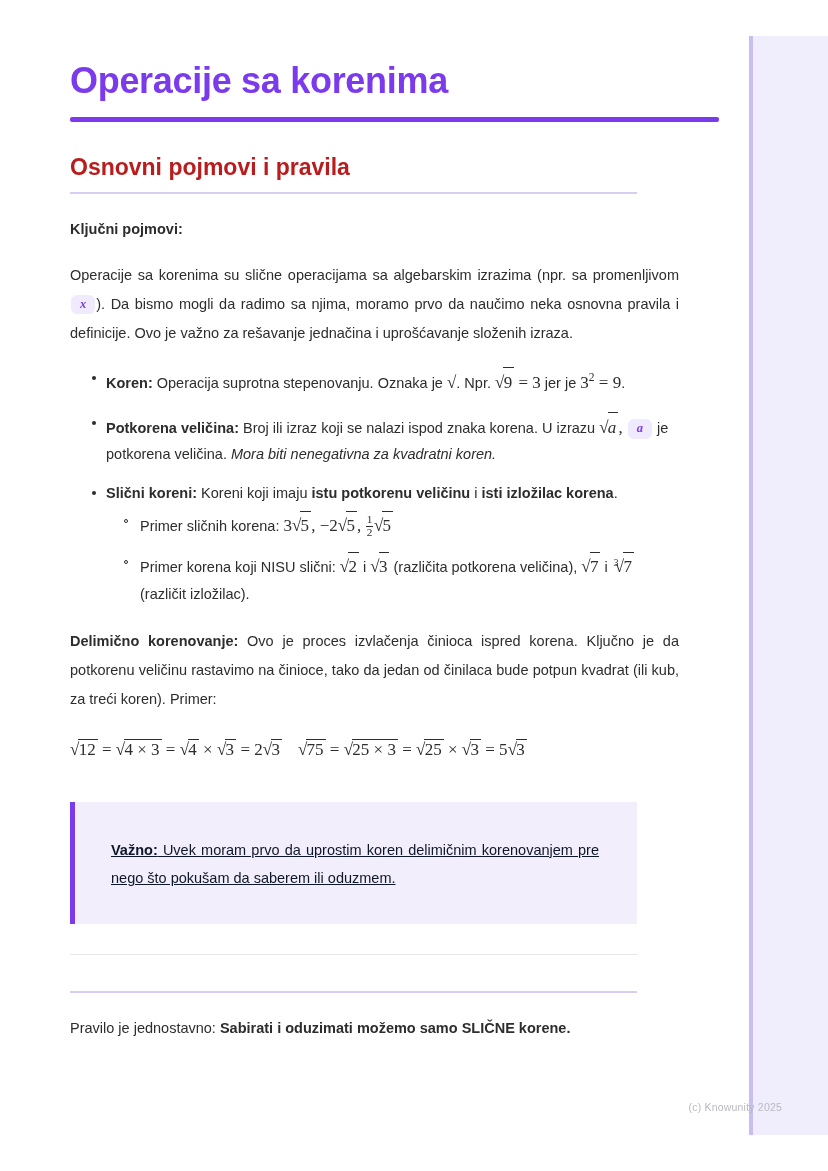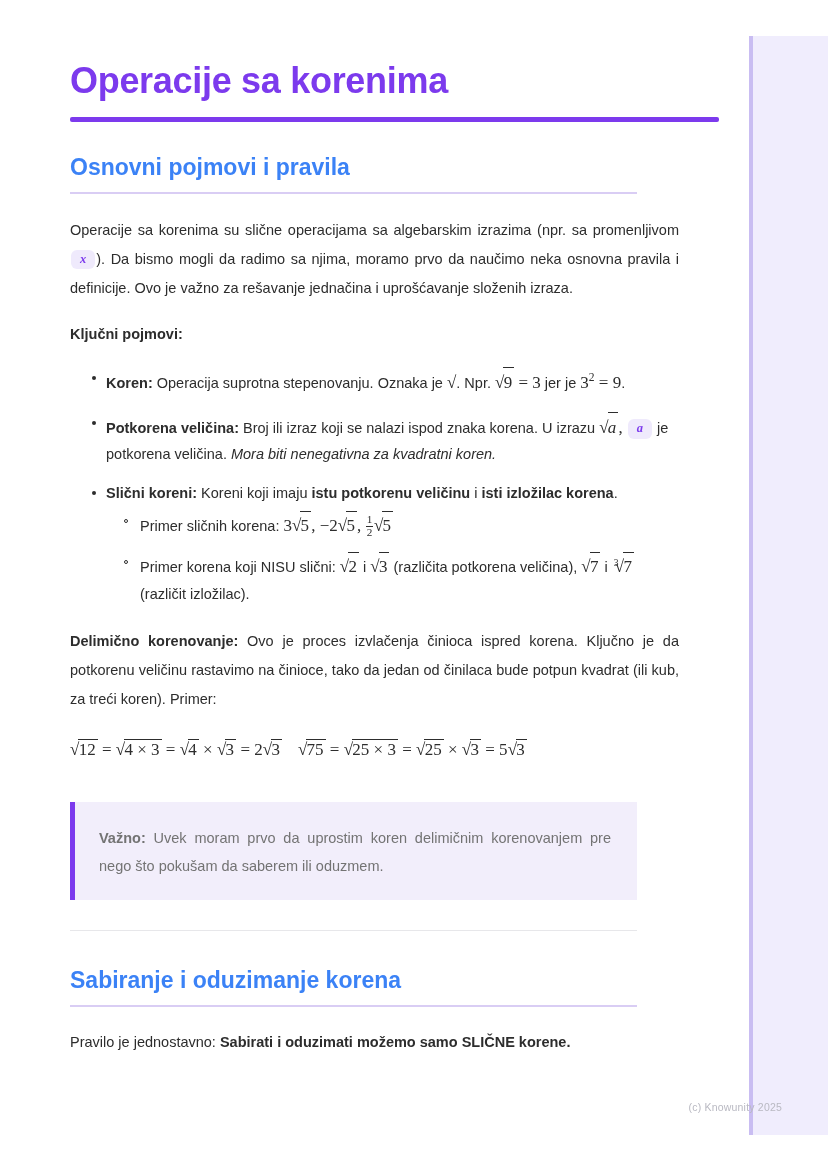--- a/index.html
+++ b/index.html
@@ -50,21 +50,21 @@
     height: 5px;
     background: #7c3aed;
     border-radius: 2px;
     margin: 0 0 32px 0;
     width: 649px;
   }
 
   h2.sec-title {
     font-size: 23px;
     font-weight: bold;
-    color: #3b82f6;
+    color: #b91c1c;
     margin: 0 0 10px 0;
     line-height: 1.2;
   }
   .sec-rule {
     height: 2px;
     background: #d9cdf4;
     margin: 0 0 22px 0;
     width: 567px;
   }
 
@@ -194,25 +194,26 @@
 
   .callout {
     background: #f2eefb;
     border-left: 5px solid #7c3aed;
     padding: 22px 26px 20px 24px;
     margin: 6px 0 30px 0;
     width: 567px;
     box-sizing: border-box;
   }
   .callout p {
-    margin: 0;
+    margin: 12px;
     font-size: 14.5px;
     line-height: 1.95;
     text-align: justify;
-    color: #737373;
+    color: #0f172a;
+    text-decoration: underline;
   }
 
   .divider {
     height: 1px;
     background: #e7e7ea;
     margin: 18px 0 36px 0;
     width: 567px;
   }
 
   .watermark {
@@ -231,23 +232,23 @@
 <div class="side-strip"></div>
 
 <div class="page">
 
   <h1 class="doc-title">Operacije sa korenima</h1>
   <div class="title-rule"></div>
 
   <h2 class="sec-title">Osnovni pojmovi i pravila</h2>
   <div class="sec-rule"></div>
 
+  <p class="body-par tight"><span class="lead-label">Ključni pojmovi:</span></p>
+
   <p class="body-par"><span>Operacije sa korenima su slične operacijama sa algebarskim izrazima (npr. sa promenljivom </span><span class="chip">x</span><span>). Da bismo mogli da radimo sa njima, moramo prvo da naučimo neka osnovna pravila i definicije. Ovo je važno za rešavanje jednačina i uprošćavanje složenih izraza.</span></p>
-
-  <p class="body-par tight"><span class="lead-label">Ključni pojmovi:</span></p>
 
   <ul class="keylist">
 
     <li>
       <span class="bd">Koren:</span><span> Operacija suprotna stepenovanju. Oznaka je </span><span class="math"><span class="rad-sign">√</span></span><span>. Npr. </span><span class="math"><span class="rad-sign">√</span><span class="rad">9</span> = 3</span><span> jer je </span><span class="math">3<sup class="pow">2</sup> = 9</span><span>.</span>
     </li>
 
     <li>
       <span class="bd">Potkorena veličina:</span><span> Broj ili izraz koji se nalazi ispod znaka korena. U izrazu </span><span class="math"><span class="rad-sign">√</span><span class="rad mi">a</span>,</span> <span class="chip">a</span><span> je potkorena veličina. </span><span class="it">Mora biti nenegativna za kvadratni koren.</span>
     </li>
@@ -271,21 +272,20 @@
   <div class="eqline">
     <span class="math"><span class="rad-sign">√</span><span class="rad">12</span> = <span class="rad-sign">√</span><span class="rad">4 × 3</span> = <span class="rad-sign">√</span><span class="rad">4</span> × <span class="rad-sign">√</span><span class="rad">3</span> = 2<span class="rad-sign">√</span><span class="rad">3</span></span><span class="gap"></span><span class="math"><span class="rad-sign">√</span><span class="rad">75</span> = <span class="rad-sign">√</span><span class="rad">25 × 3</span> = <span class="rad-sign">√</span><span class="rad">25</span> × <span class="rad-sign">√</span><span class="rad">3</span> = 5<span class="rad-sign">√</span><span class="rad">3</span></span>
   </div>
 
   <div class="callout">
     <p><span class="bd">Važno:</span><span> Uvek moram prvo da uprostim koren delimičnim korenovanjem pre nego što pokušam da saberem ili oduzmem.</span></p>
   </div>
 
   <div class="divider"></div>
 
-  <h2 class="sec-title">Sabiranje i oduzimanje korena</h2>
   <div class="sec-rule"></div>
 
   <p class="body-par tight"><span>Pravilo je jednostavno: </span><span class="bd">Sabirati i oduzimati možemo samo SLIČNE korene.</span></p>
 
 
 </div>
 
 <div class="watermark">(c) Knowunity 2025</div>
 
 </body></html>

